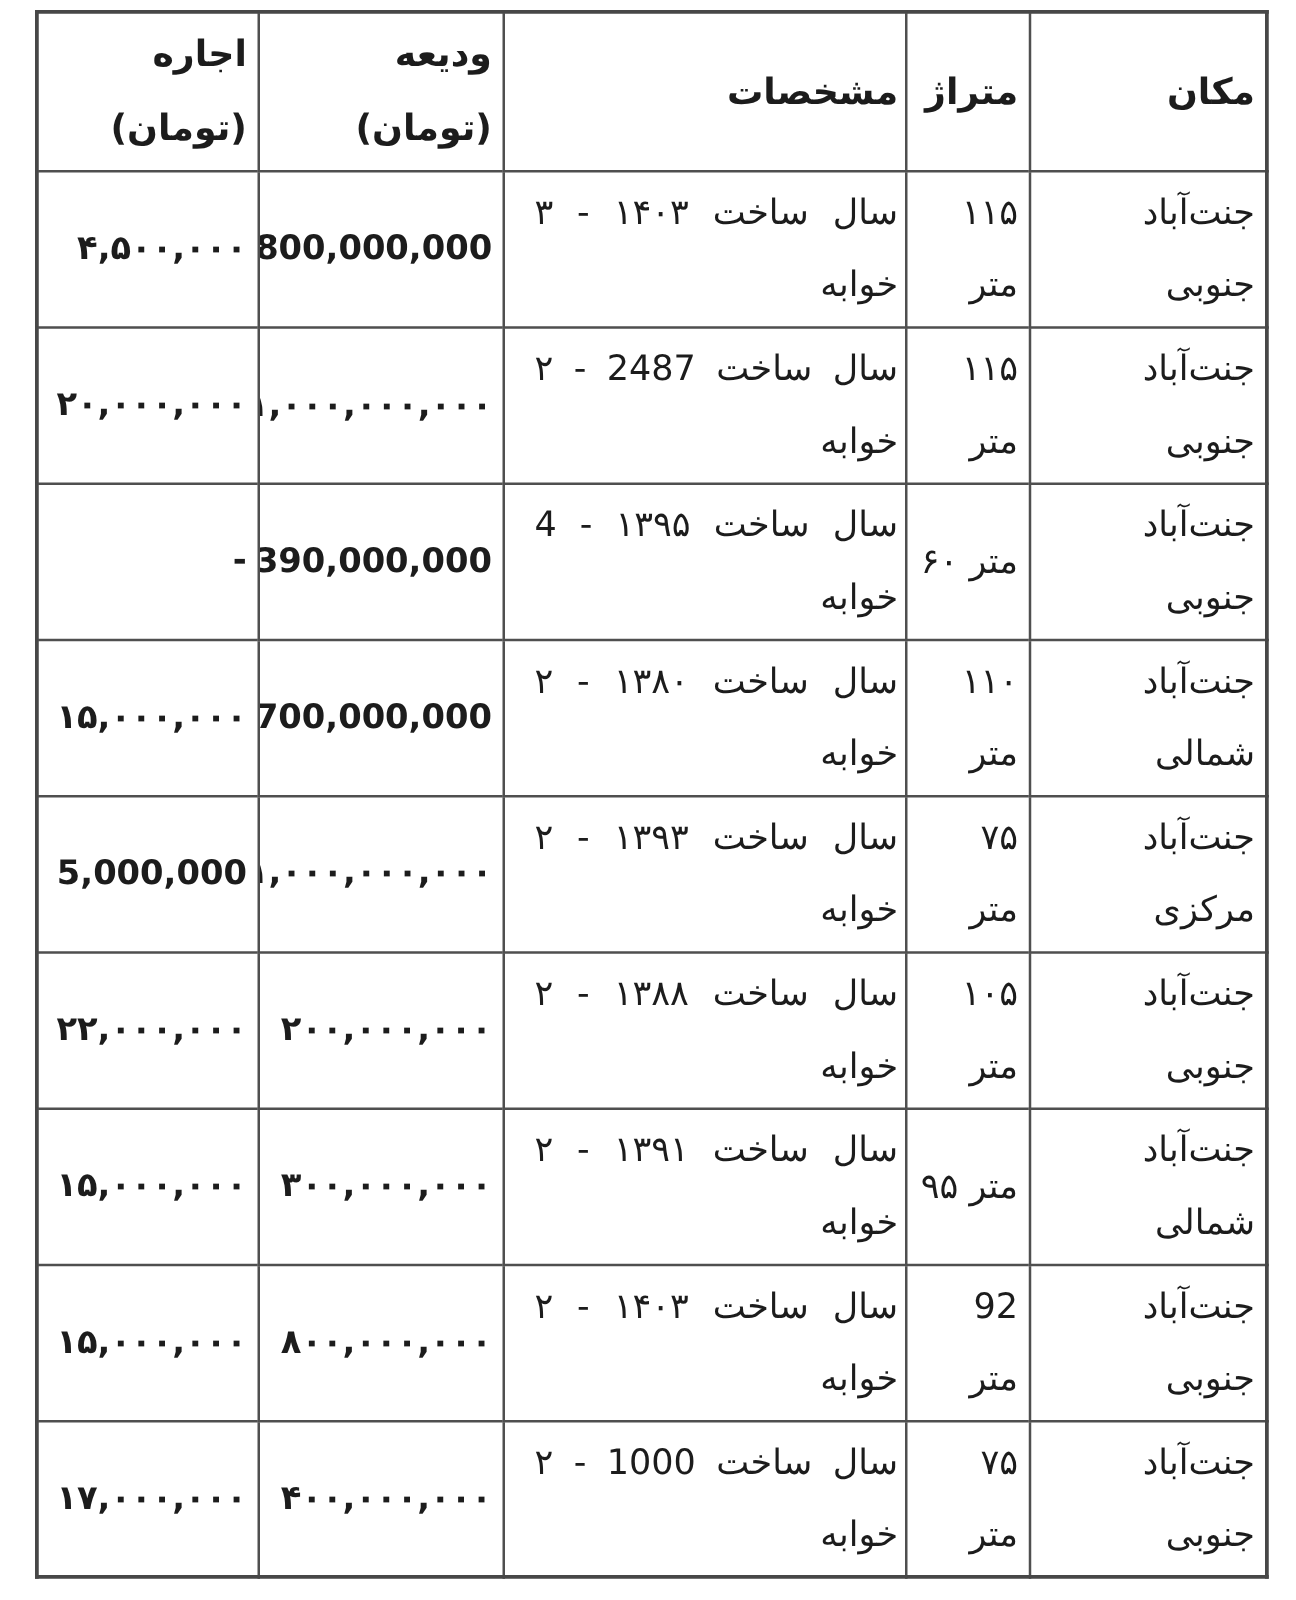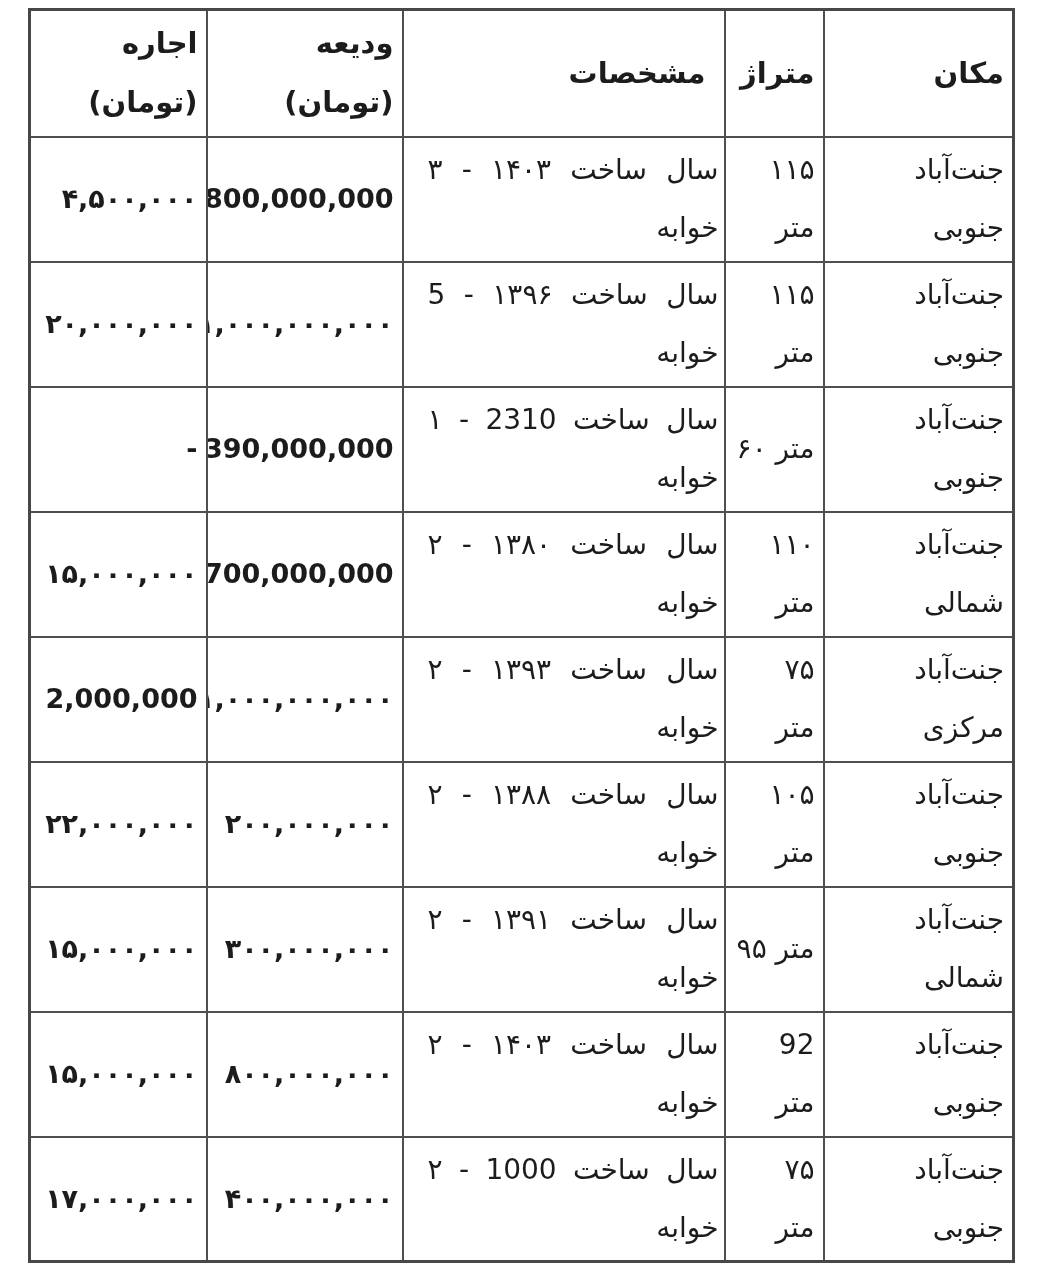--- a/index.html
+++ b/index.html
@@ -53,21 +53,21 @@
     line-height: 2.08;
     text-align: right;
   }
   .col-specs {
     text-align: justify;
     text-align-last: justify;
     padding-right: 5px;
     padding-left: 24px;
     margin-left: 48px;
   }
-  th.col-specs-h { padding-right: 18px; }
+  th.col-specs-h { padding-right: 5px; }
   .col-area {
     direction: ltr;
     text-align: right;
   }
   .col-deposit, .col-rent {
     font-size: 27px;
     font-weight: bold;
   }
 </style>
 </head>
@@ -102,30 +102,30 @@
           <td class="col-specs">سال ساخت ۱۴۰۳ - ۳
 خوابه</td>
           <td class="col-deposit">2,800,000,000</td>
           <td class="col-rent">۴,۵۰۰,۰۰۰</td>
         </tr>
         <tr>
           <td class="col-location">جنت‌آباد
 جنوبی</td>
           <td class="col-area">۱۱۵
 متر</td>
-          <td class="col-specs">سال ساخت ۱۳۹۶ - 5
+          <td class="col-specs">سال ساخت 2487 - ۲
 خوابه</td>
           <td class="col-deposit">۱,۰۰۰,۰۰۰,۰۰۰</td>
           <td class="col-rent">۲۰,۰۰۰,۰۰۰</td>
         </tr>
         <tr>
           <td class="col-location">جنت‌آباد
 جنوبی</td>
           <td class="col-area">۶۰ متر</td>
-          <td class="col-specs">سال ساخت 2310 - ۱
+          <td class="col-specs">سال ساخت ۱۳۹۵ - 4
 خوابه</td>
           <td class="col-deposit">390,000,000</td>
           <td class="col-rent">-</td>
         </tr>
         <tr>
           <td class="col-location">جنت‌آباد
 شمالی</td>
           <td class="col-area">۱۱۰ متر</td>
           <td class="col-specs">سال ساخت ۱۳۸۰ - ۲
 خوابه</td>
@@ -133,21 +133,21 @@
           <td class="col-rent">۱۵,۰۰۰,۰۰۰</td>
         </tr>
         <tr>
           <td class="col-location">جنت‌آباد
 مرکزی</td>
           <td class="col-area">۷۵
 متر</td>
           <td class="col-specs">سال ساخت ۱۳۹۳ - ۲
 خوابه</td>
           <td class="col-deposit">۱,۰۰۰,۰۰۰,۰۰۰</td>
-          <td class="col-rent">2,000,000</td>
+          <td class="col-rent">5,000,000</td>
         </tr>
         <tr>
           <td class="col-location">جنت‌آباد
 جنوبی</td>
           <td class="col-area">۱۰۵
 متر</td>
           <td class="col-specs">سال ساخت ۱۳۸۸ - ۲
 خوابه</td>
           <td class="col-deposit">۲۰۰,۰۰۰,۰۰۰</td>
           <td class="col-rent">۲۲,۰۰۰,۰۰۰</td>

